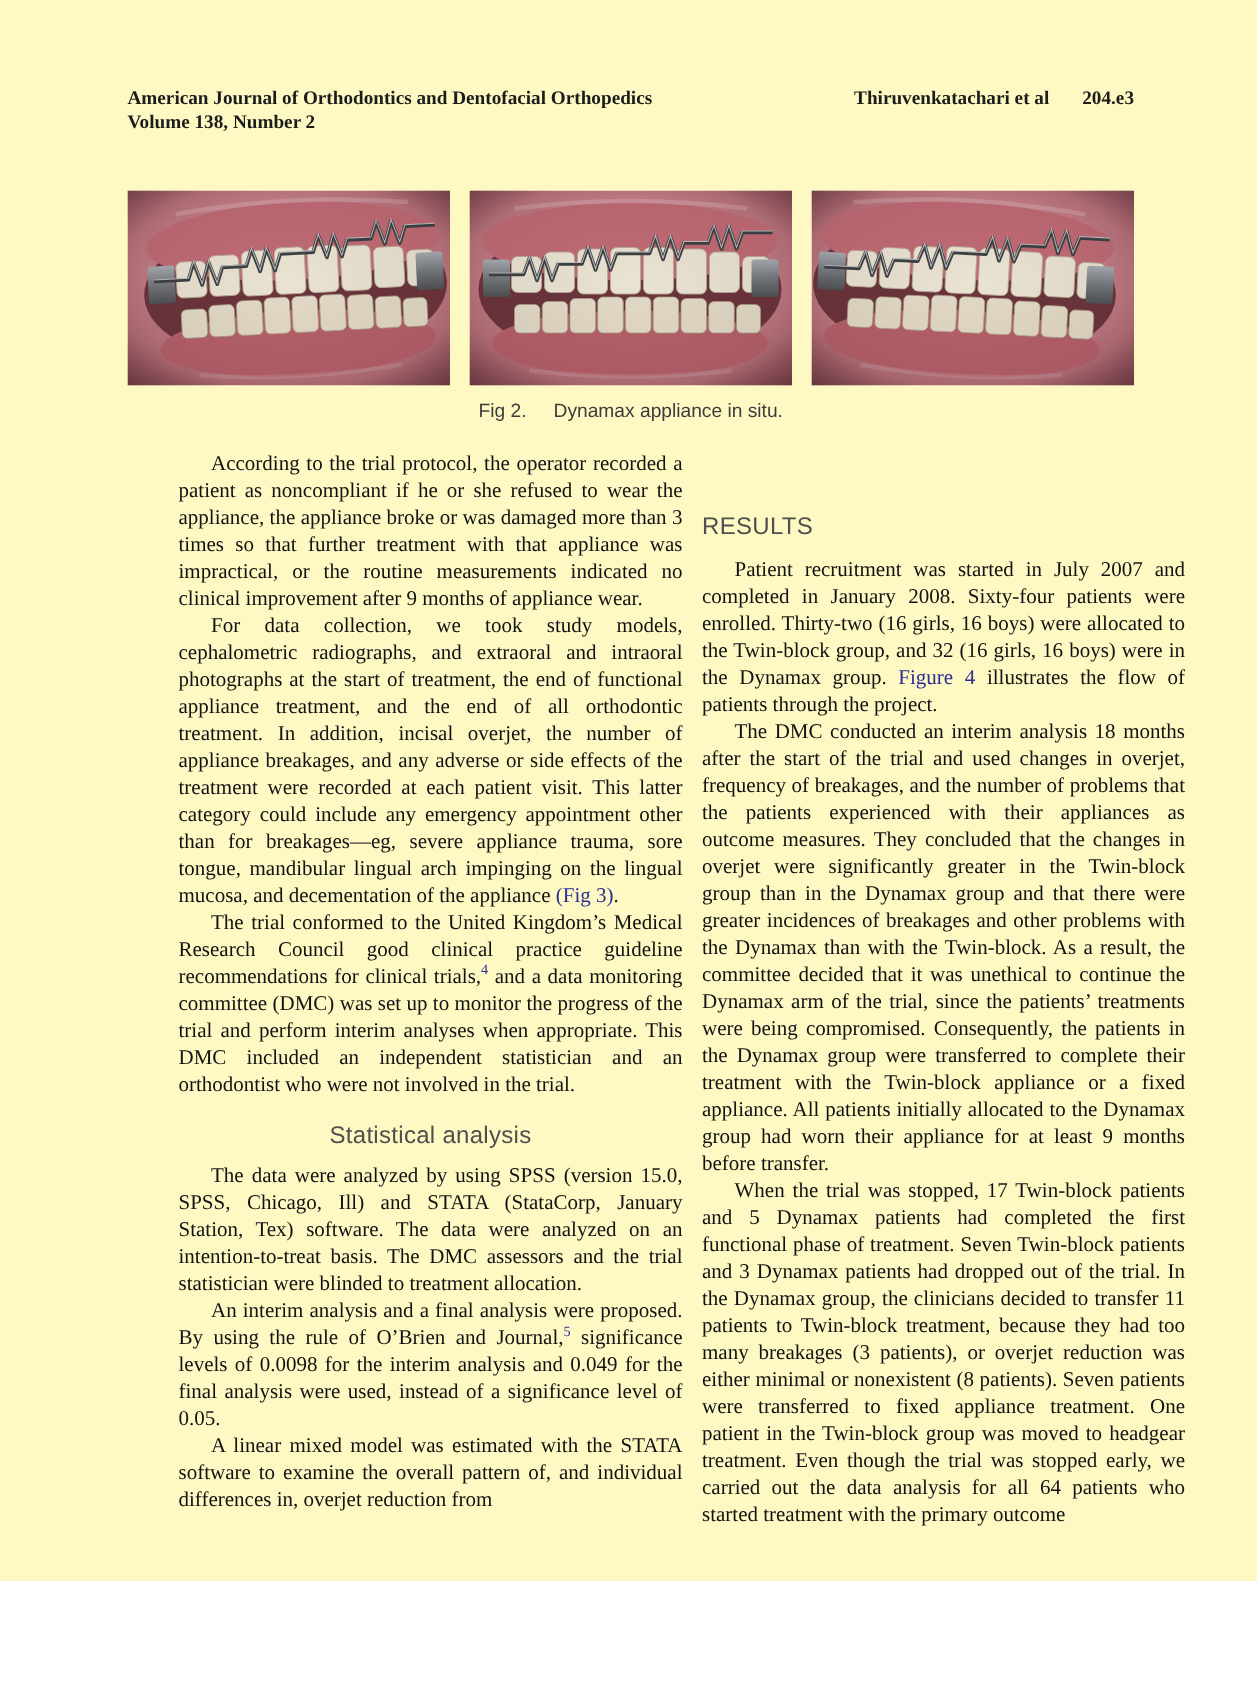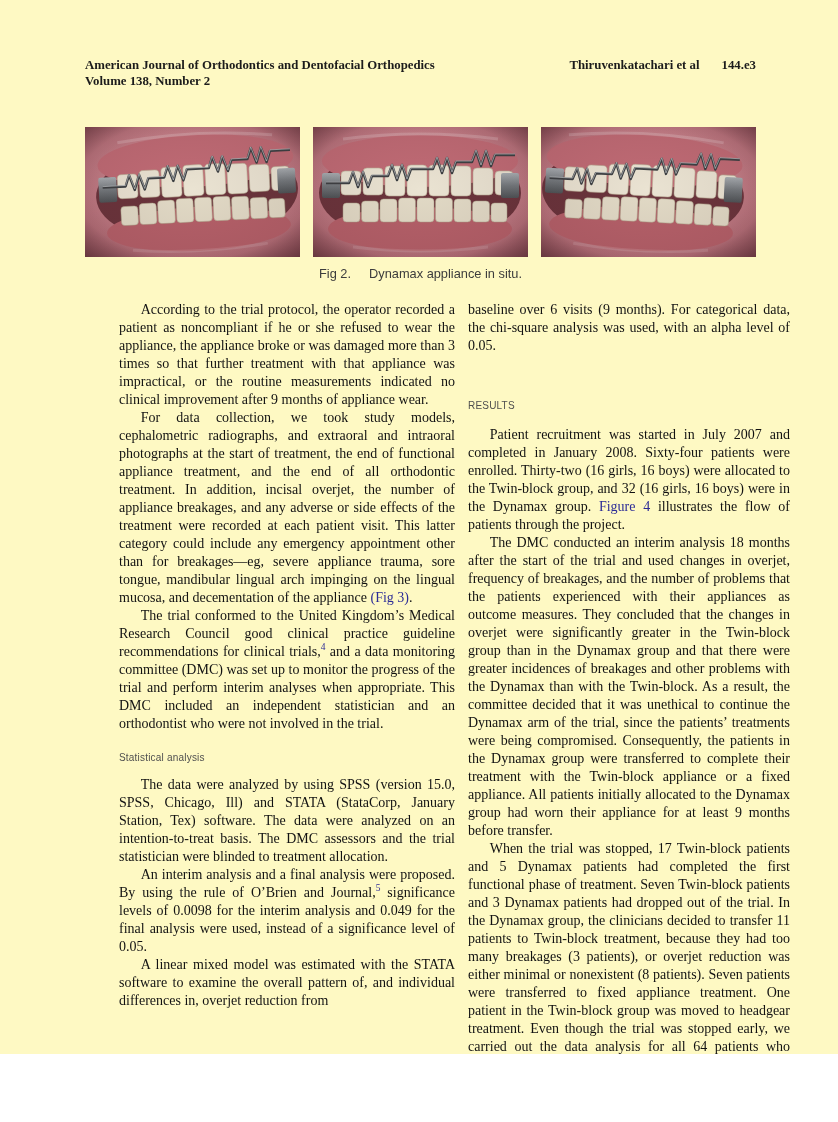--- a/index.html
+++ b/index.html
@@ -33,39 +33,39 @@
     font-size:14px; line-height:18px; text-align:justify;
     color:#121212;
     margin-left:34px;
   }
   .col-left  { left:85px;  width:336px; }
   .col-right { left:434px; width:322px; }
   .col p { margin:0; text-indent:1.55em; }
   .col p.noindent { text-indent:0; }
   .sec-head {
     font-family:"Liberation Sans", sans-serif; font-weight:normal;
-    font-size:10px; color:#4f4f4f; letter-spacing:0.2px;
+    font-size:16px; color:#4f4f4f; letter-spacing:0.2px;
     text-align:left; text-indent:0;
   }
-  .sec-head.sub   { margin:16px 0 9px 0; }
+  .sec-head.sub   { margin:16px 0 9px 0;text-align:center; }
   .sec-head.major { margin:42px 0 11px 0; }
   .xlink { color:#2b2b96; text-decoration:none; cursor:pointer; }
   sup.ref { font-size:9.5px; line-height:0; vertical-align:super; }
 </style>
 </head>
 <body>
 
 <div class="page">
 
   <div class="runhead">
     <div class="left">
       <div>American Journal of Orthodontics and Dentofacial Orthopedics</div>
       <div>Volume 138, Number 2</div>
     </div>
-    <div class="right"><span>Thiruvenkatachari et al</span><span class="gap"></span><span>144.e3</span></div>
+    <div class="right"><span>Thiruvenkatachari et al</span><span class="gap"></span><span>204.e3</span></div>
   </div>
 
   <div class="figure-row">
 
     <svg class="photo" viewBox="0 0 215 130">
       <defs>
         <radialGradient id="skin" cx="50%" cy="45%" r="75%">
           <stop offset="0%" stop-color="#d5969c"></stop>
             <stop offset="55%" stop-color="#c47e87"></stop>
             <stop offset="100%" stop-color="#9a5660"></stop>
@@ -145,21 +145,20 @@
     <p><span>The trial conformed to the United Kingdom’s Medical Research Council good clinical practice guideline recommendations for clinical trials,</span><sup class="ref xlink">4</sup><span> and a data monitoring committee (DMC) was set up to monitor the progress of the trial and perform interim analyses when appropriate. This DMC included an independent statistician and an orthodontist who were not involved in the trial.</span></p>
 
     <div class="sec-head sub">Statistical analysis</div>
 
     <p>The data were analyzed by using SPSS (version 15.0, SPSS, Chicago, Ill) and STATA (StataCorp, January Station, Tex) software. The data were analyzed on an intention-to-treat basis. The DMC assessors and the trial statistician were blinded to treatment allocation.</p>
     <p><span>An interim analysis and a final analysis were proposed. By using the rule of O’Brien and Journal,</span><sup class="ref xlink">5</sup><span> significance levels of 0.0098 for the interim analysis and 0.049 for the final analysis were used, instead of a significance level of 0.05.</span></p>
     <p>A linear mixed model was estimated with the STATA software to examine the overall pattern of, and individual differences in, overjet reduction from</p>
   </div>
 
   <div class="col col-right">
-    <p class="noindent">baseline over 6 visits (9 months). For categorical data, the chi-square analysis was used, with an alpha level of 0.05.</p>
 
     <div class="sec-head major">RESULTS</div>
 
     <p><span>Patient recruitment was started in July 2007 and completed in January 2008. Sixty-four patients were enrolled. Thirty-two (16 girls, 16 boys) were allocated to the Twin-block group, and 32 (16 girls, 16 boys) were in the Dynamax group. </span><span class="xlink">Figure 4</span><span> illustrates the flow of patients through the project.</span></p>
     <p>The DMC conducted an interim analysis 18 months after the start of the trial and used changes in overjet, frequency of breakages, and the number of problems that the patients experienced with their appliances as outcome measures. They concluded that the changes in overjet were significantly greater in the Twin-block group than in the Dynamax group and that there were greater incidences of breakages and other problems with the Dynamax than with the Twin-block. As a result, the committee decided that it was unethical to continue the Dynamax arm of the trial, since the patients’ treatments were being compromised. Consequently, the patients in the Dynamax group were transferred to complete their treatment with the Twin-block appliance or a fixed appliance. All patients initially allocated to the Dynamax group had worn their appliance for at least 9 months before transfer.</p>
     <p>When the trial was stopped, 17 Twin-block patients and 5 Dynamax patients had completed the first functional phase of treatment. Seven Twin-block patients and 3 Dynamax patients had dropped out of the trial. In the Dynamax group, the clinicians decided to transfer 11 patients to Twin-block treatment, because they had too many breakages (3 patients), or overjet reduction was either minimal or nonexistent (8 patients). Seven patients were transferred to fixed appliance treatment. One patient in the Twin-block group was moved to headgear treatment. Even though the trial was stopped early, we carried out the data analysis for all 64 patients who started treatment with the primary outcome</p>
   </div>
 
 </div>
 

